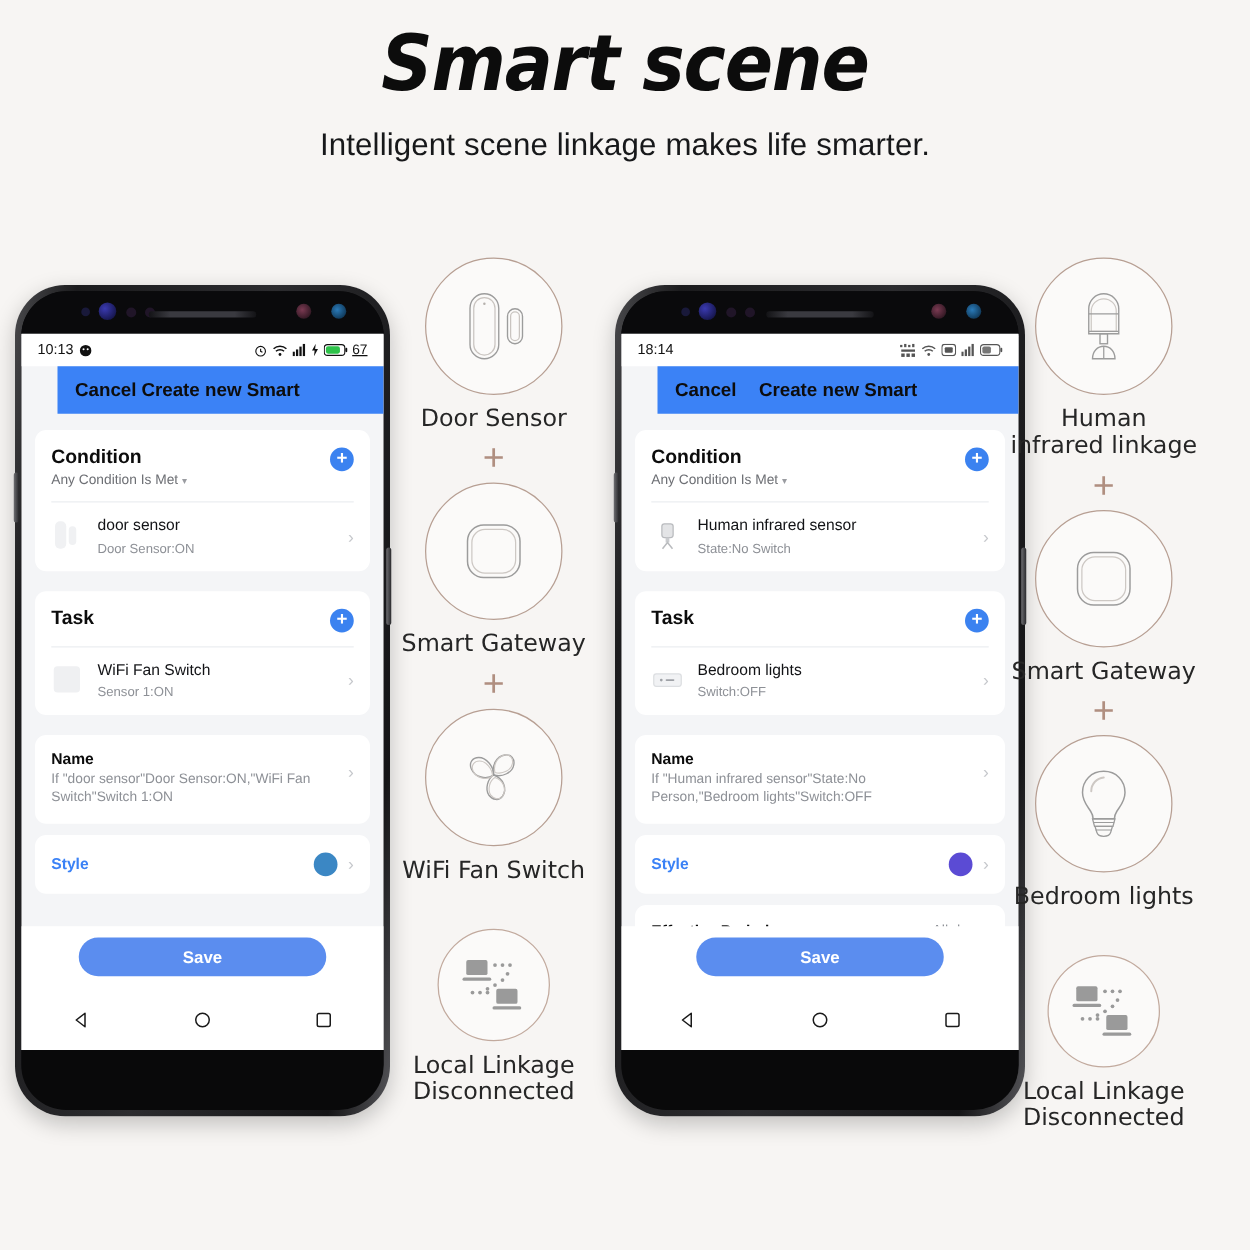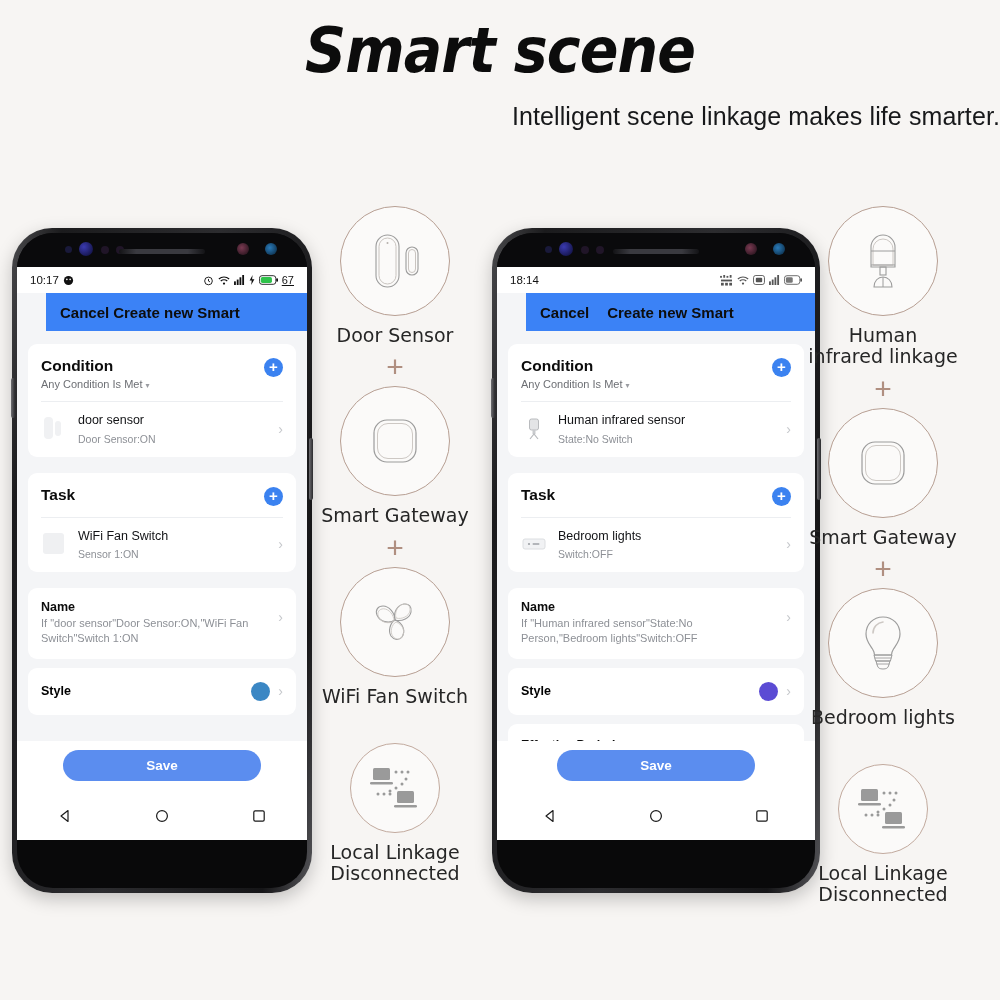--- a/index.html
+++ b/index.html
@@ -12,21 +12,21 @@
   }
   
   .hero-title{
     position:absolute;left:0;top:14px;width:1000px;text-align:center;
     font-family:"DejaVu Sans", sans-serif;
     font-size:62px;font-weight:bold;font-style:italic;
     letter-spacing:-1px;color:#0c0c0c;
     transform:scaleX(.92);
   }
   .hero-sub{
-    position:absolute;left:0;top:102px;width:1000px;text-align:right;
+    position:absolute;left:0;top:102px;width:1000px;text-align:center;
     font-size:25px;color:#17181a;font-weight:400;letter-spacing:.1px;
   }
 
   
   .phone{position:absolute;width:300px;height:665px;}
   .phone-outer{
     position:absolute;inset:0;border-radius:40px;
     background:linear-gradient(100deg,#4a4a4d 0%,#1b1b1d 12%,#2c2c2f 50%,#151517 88%,#56565a 100%);
     box-shadow:0 6px 18px rgba(0,0,0,.22);
   }
@@ -97,21 +97,21 @@
   .row-title{font-size:12.5px;color:#121316;line-height:1.25;}
   .row-sub{font-size:10.5px;color:#8d9096;margin-top:4px;}
   .chev{color:#c6c8cc;font-size:14px;flex:0 0 auto;}
   .name-card{padding:12px 13px 13px;display:flex;align-items:flex-start;gap:8px;}
   .name-card .nc-body{flex:1;min-width:0;}
   .nc-label{font-size:12.5px;font-weight:bold;color:#0c0c0c;}
   .nc-desc{font-size:11px;color:#8d9096;line-height:1.35;margin-top:2px;}
   .style-card{
     padding:14px 13px;display:flex;align-items:center;justify-content:space-between;
   }
-  .style-label{font-size:12.5px;font-weight:bold;color:#000000;}
+  .style-label{font-size:12.5px;font-weight:bold;color:#3b82f6;}
   .style-right{display:flex;align-items:center;gap:8px;}
   .style-dot{width:19px;height:19px;border-radius:50%;}
   .period-card{
     padding:13px;display:flex;align-items:center;justify-content:space-between;
   }
   .period-label{font-size:12.5px;font-weight:bold;color:#0c0c0c;}
   .period-right{display:flex;align-items:center;gap:6px;font-size:11.5px;color:#8d9096;}
   .save-wrap{
     position:absolute;left:0;bottom:48px;width:100%;background:#fff;
     padding:9px 0 11px;
@@ -162,21 +162,21 @@
       <div class="sensor" style="left:99px;width:8px;height:8px;background:#201528;"></div>
       <div class="speaker"></div>
       <div class="sensor" style="right:58px;top:10px;width:12px;height:12px;background:radial-gradient(circle at 40% 40%,#7a3a52,#1a0d14);"></div>
       <div class="sensor" style="right:30px;top:10px;width:12px;height:12px;background:radial-gradient(circle at 40% 40%,#2a7ab8,#07233a);"></div>
     </div>
 
     <div class="screen">
 
       <div class="statusbar">
         <div class="sb-left">
-          <span>10:17</span>
+          <span>10:13</span>
           <svg width="11" height="11" viewBox="0 0 12 12">
             <circle cx="6" cy="6" r="5" fill="#111"></circle>
               <circle cx="4.2" cy="4.8" r=".9" fill="#fff"></circle>
               <circle cx="7.8" cy="4.8" r=".9" fill="#fff"></circle>
           </svg>
         </div>
         <div class="sb-right">
           <svg width="11" height="11" viewBox="0 0 12 12">
             <circle cx="6" cy="6.5" r="4.2" fill="none" stroke="#111" stroke-width="1"></circle>
             <path d="M6 4.3V6.6L7.6 7.5" stroke="#111" stroke-width="1" fill="none"></path>

